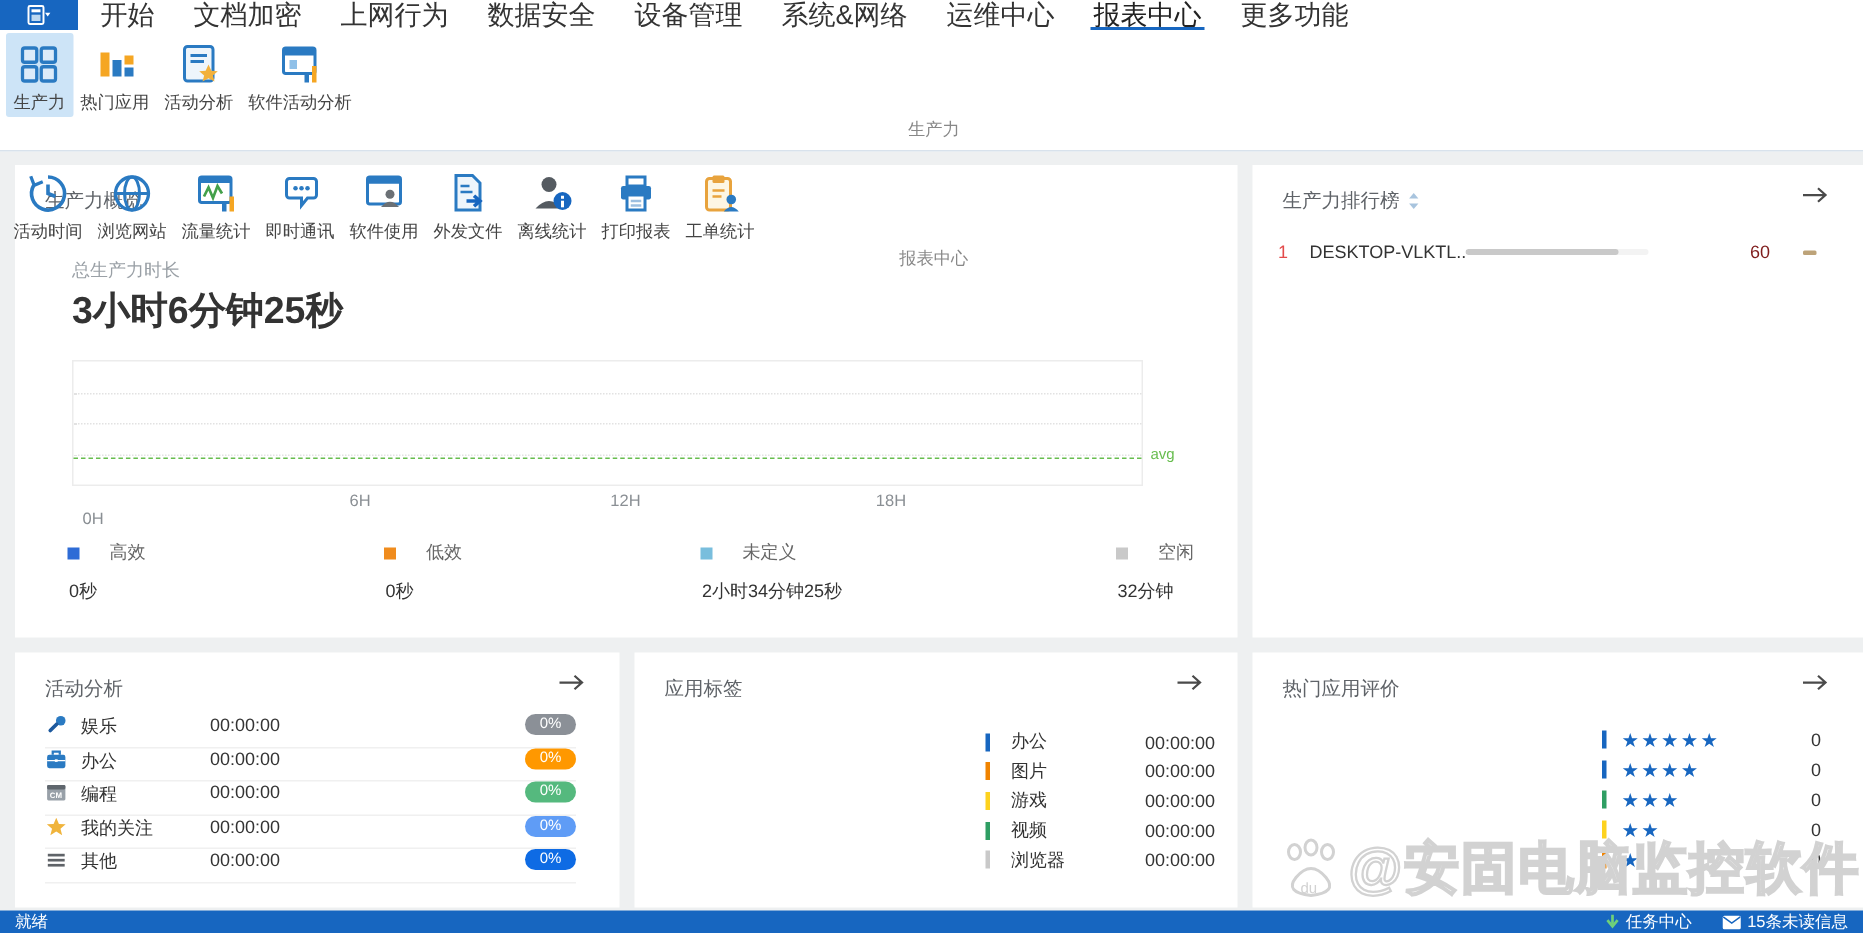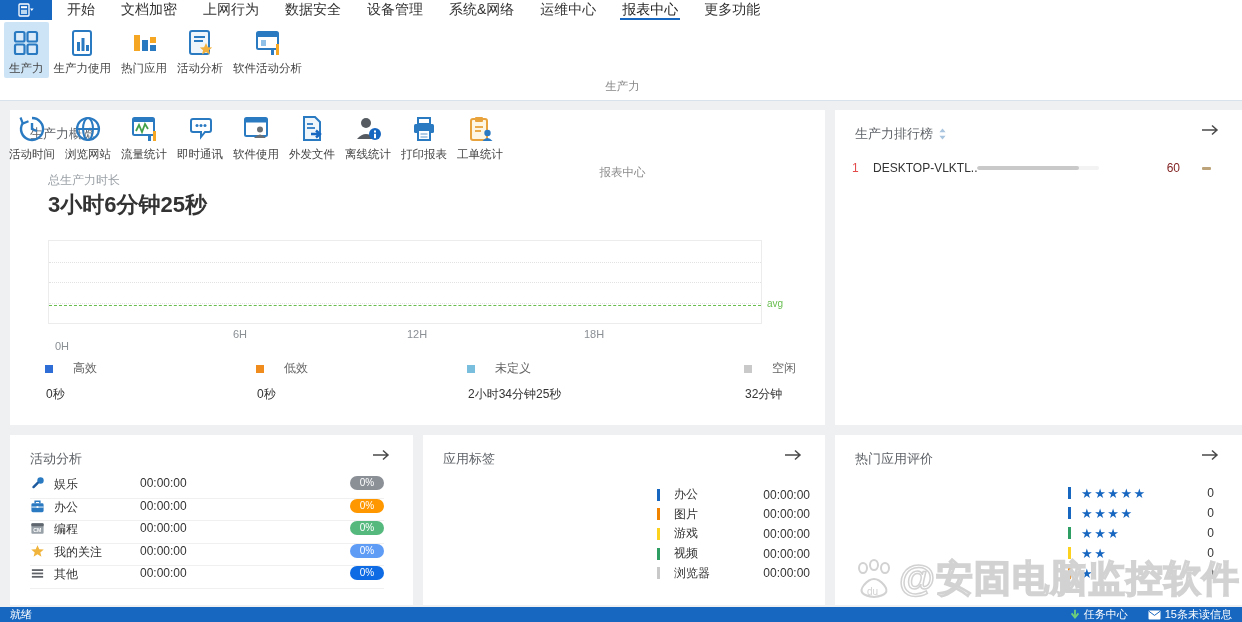--- a/index.html
+++ b/index.html
@@ -3,21 +3,21 @@
 <meta charset="utf-8">
 <style>
   * { box-sizing: border-box; margin: 0; padding: 0; }
   html,body { width:1242px; height:622px; overflow:hidden; }
   body { font-family:"Liberation Sans", sans-serif; background:#eef0f1; position:relative; }
 
   
   .tabbar { position:absolute; top:0; left:0; right:0; height:20px; background:#fff; display:flex; align-items:stretch; z-index:5; }
   .app-btn { width:52px; background:#1766c0; display:flex; align-items:center; justify-content:center; gap:3px; cursor:pointer; }
   .tabs { display:flex; margin-left:2px; }
-  .tab { padding:0 13px; font-size:14px; color:#333; display:flex; align-items:center; position:relative; cursor:pointer; white-space:nowrap; }
+  .tab { padding:0 13px; font-size:18px; color:#333; display:flex; align-items:center; position:relative; cursor:pointer; white-space:nowrap; }
   .tab.active { color:#222; }
   .tab.active::after { content:""; position:absolute; left:11px; right:11px; bottom:0; height:2px; background:#1766c0; }
 
   
   .ribbon { position:absolute; top:20px; left:0; right:0; height:81px; background:#fff; border-bottom:1px solid #d8e2ec; display:flex; align-items:stretch; padding-left:3px; z-index:4;flex-direction:column; }
   .rgroup { display:flex; flex-direction:column; padding:2px 1px 0; }
   .ritems { display:flex; flex:1; align-items:stretch; }
   .ritem { display:flex; flex-direction:column; align-items:center; padding:5px 5px 2px; border-radius:2px; cursor:pointer; }
   .ritem.selected { background:#cde4f7; }
   .ric { height:32px; display:flex; align-items:center; }
@@ -30,21 +30,21 @@
   #overview { left:10px; top:110px; width:815px; height:315px; }
   #ranking  { left:835px; top:110px; width:407px; height:315px; }
   #activity { left:10px;  top:435px; width:403px; height:170px; }
   #tags     { left:423px; top:435px; width:402px; height:170px; }
   #ratings  { left:835px; top:435px; width:407px; height:170px; }
   .panel-title { position:absolute; left:20px; top:15px; font-size:13px; color:#5f6368; display:flex; align-items:center; gap:5px; }
   .panel-arrow { position:absolute; right:22px; top:13px; cursor:pointer; }
 
   
   .total-label { position:absolute; left:38px; top:62px; font-size:12px; color:#9aa0a6; }
-  .total-value { position:absolute; left:38px; top:80px; font-size:22px; font-weight:bold; color:#333; }
+  .total-value { position:absolute; left:38px; top:80px; font-size:25px; font-weight:bold; color:#333; }
   .plot { position:absolute; left:38px; top:130px; width:714px; height:84px; border:1px solid #ececec; background:#fff; }
   .gline { position:absolute; left:0; right:0; border-top:1px dotted #e2e2e2; }
   .avg-line { position:absolute; left:0; right:0; top:78%; border-top:1px dashed #67bd4e; }
   .avg-label { position:absolute; left:757px; top:188px; font-size:10px; color:#67bd4e; }
   .xticks { position:absolute; left:38px; top:218px; width:714px; height:14px; }
   .xtick { position:absolute; transform:translateX(-50%); font-size:11px; color:#8a8f94; }
   .legend-item { position:absolute; top:250px; width:205px; }
   .lrow { display:flex; align-items:center; gap:20px; font-size:12px; color:#666; }
   .lsq { width:8px; height:8px; flex:0 0 8px; }
   .lval { margin-top:9px; font-size:12px; color:#333; padding-left:1px; }
@@ -123,31 +123,20 @@
             <svg width="30" height="30" viewBox="0 0 30 30">
               <g fill="#dcebf9" stroke="#2a7ac2" stroke-width="2.2">
                 <rect x="4" y="4" width="9.5" height="9.5" rx="1.5"></rect>
                 <rect x="16.5" y="4" width="9.5" height="9.5" rx="1.5"></rect>
                 <rect x="4" y="16.5" width="9.5" height="9.5" rx="1.5"></rect>
                 <rect x="16.5" y="16.5" width="9.5" height="9.5" rx="1.5"></rect>
               </g>
             </svg>
           </span>
           <span class="rlb">生产力</span>
-        </div>
-        <div class="ritem">
-          <span class="ric">
-            <svg width="30" height="30" viewBox="0 0 30 30">
-              <rect x="6" y="3" width="18" height="24" rx="2" fill="#fff" stroke="#2a7ac2" stroke-width="2"></rect>
-              <rect x="10" y="14" width="3" height="9" fill="#2a7ac2"></rect>
-              <rect x="14.5" y="10" width="3" height="13" fill="#2a7ac2"></rect>
-              <rect x="19" y="17" width="3" height="6" fill="#2a7ac2"></rect>
-            </svg>
-          </span>
-          <span class="rlb">生产力使用</span>
         </div>
         <div class="ritem">
           <span class="ric">
             <svg width="30" height="30" viewBox="0 0 30 30">
               <rect x="5" y="7" width="6" height="16" fill="#f5a623"></rect>
               <rect x="13" y="12" width="6" height="11" fill="#2a7ac2"></rect>
               <rect x="21" y="9" width="6" height="6" fill="#f5a623"></rect>
               <rect x="21" y="17" width="6" height="6" fill="#2a7ac2"></rect>
             </svg>
           </span>

